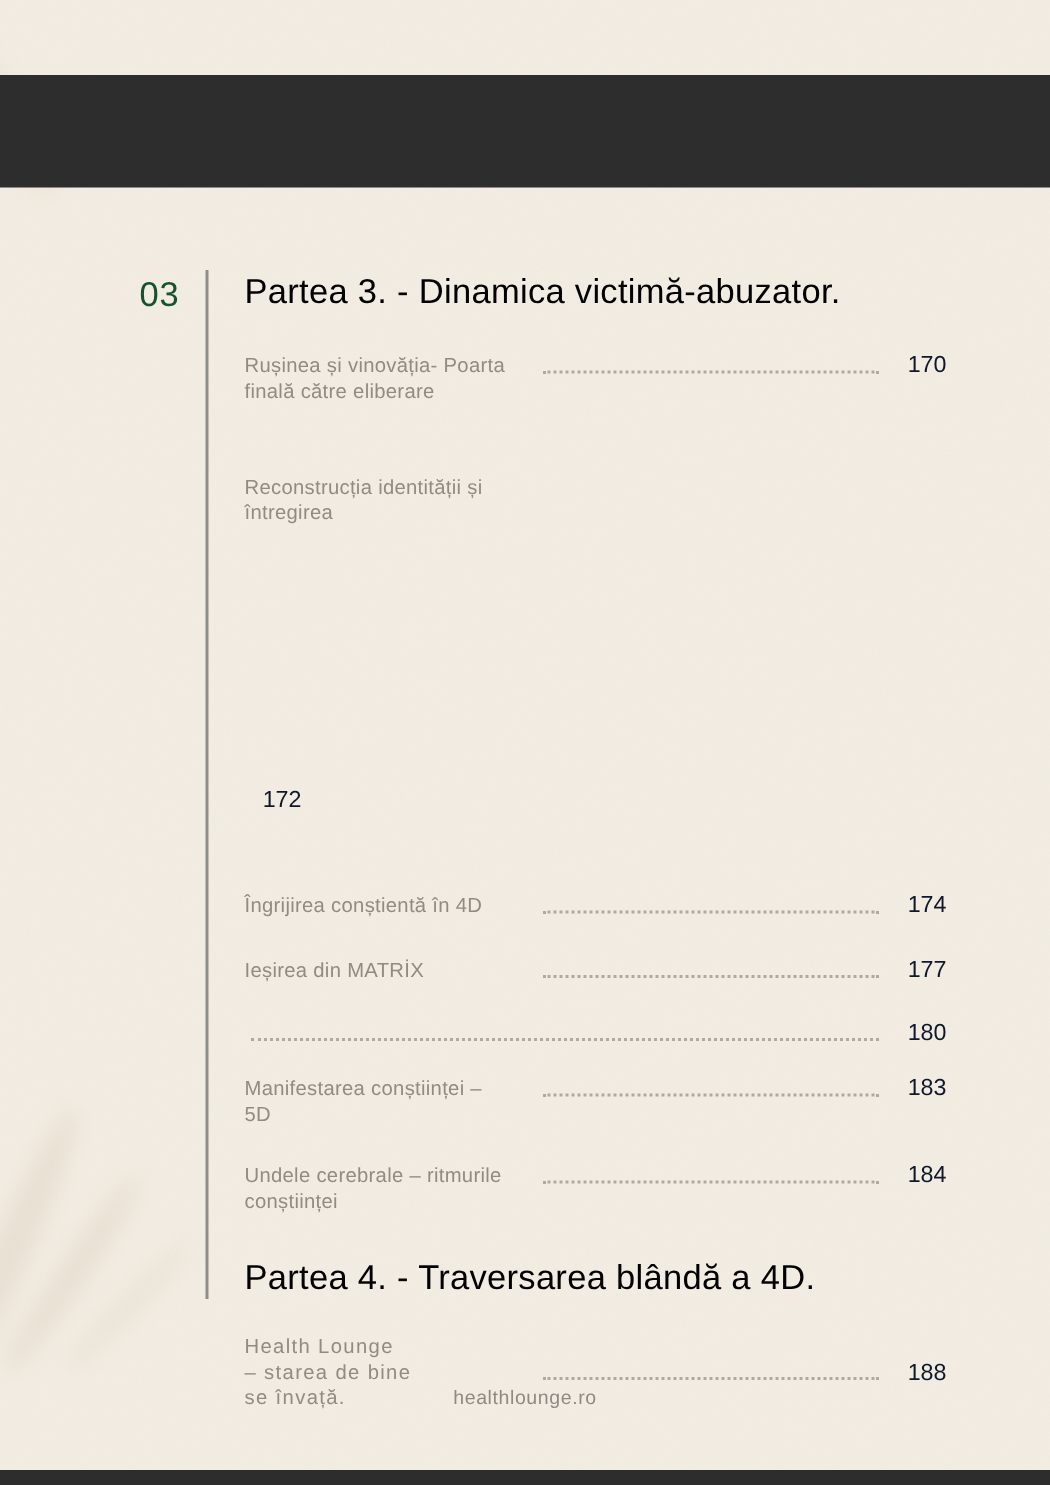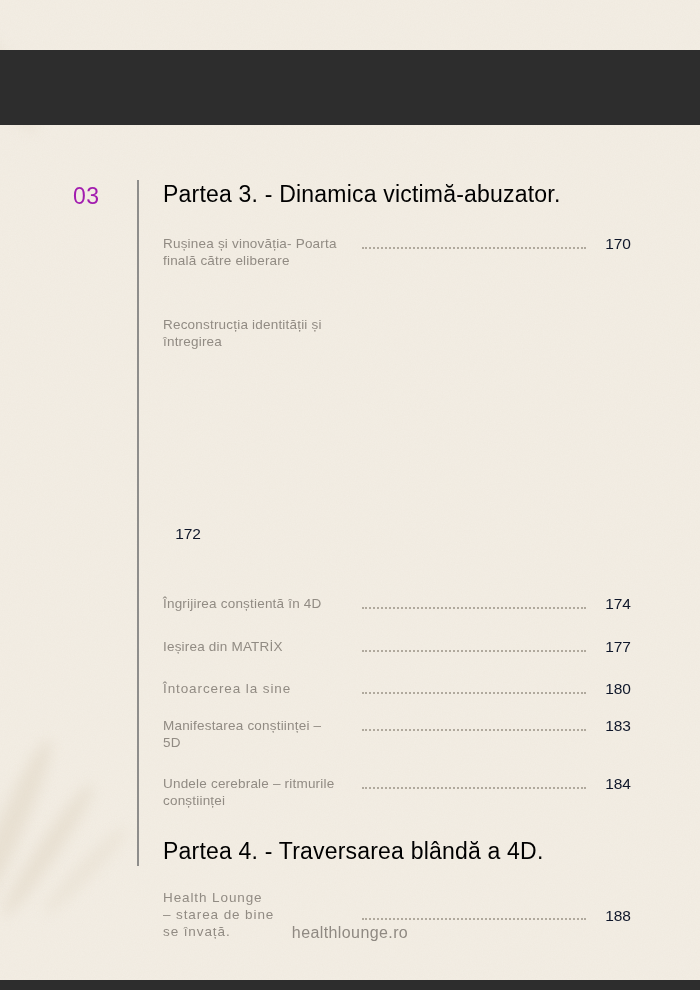--- a/index.html
+++ b/index.html
@@ -16,22 +16,22 @@
   .leaf.l1{width:26px;height:210px;left:-6px;top:730px;transform:rotate(24deg);}
   .leaf.l2{width:20px;height:160px;left:38px;top:770px;transform:rotate(34deg);}
   .leaf.l3{width:16px;height:120px;left:78px;top:810px;transform:rotate(44deg);opacity:.25;}
   .leaf.l4{width:30px;height:120px;left:-10px;top:20px;transform:rotate(-30deg);opacity:.22;}
 
   .band{position:absolute;left:0;width:700px;background:#2d2d2d;z-index:2;}
   .band.top{top:50px;height:75px;}
   .band.bottom{top:980px;height:10px;}
 
   .chapter-num{
-    position:absolute;left:73px;top:182px;z-index:3;
-    font-size:23px;line-height:29px;color:#a21caf;letter-spacing:.5px;
+    position:absolute;left:93px;top:182px;z-index:3;
+    font-size:23px;line-height:29px;color:#14532d;letter-spacing:.5px;
   }
   .divider{
     position:absolute;left:137px;top:180px;width:2px;height:686px;
     background:#8e8d8b;z-index:3;
   }
   .content{
     position:absolute;left:163px;top:180px;width:468px;z-index:3;
   }
   .section-heading{
     margin:0 0 26px 0;font-weight:400;
@@ -57,21 +57,21 @@
   .mb32{margin-bottom:32px;flex-direction:column;}
   .mb25{margin-bottom:25px;}
   .mb24{margin-bottom:24px;}
   .mb19{margin-bottom:19px;}
   .mb23{margin-bottom:23px;}
   .row-hl .leader{height:29px;}
   .row-hl .page-num{margin-top:18px;}
 
   .footer{
     position:absolute;left:0;top:924px;width:700px;z-index:3;
-    text-align:center;font-size:16px;color:#8f8982;letter-spacing:.4px;
+    text-align:center;font-size:13px;color:#8f8982;letter-spacing:.4px;
   }
 </style>
 </head>
 <body>
 
 <svg class="grain" width="700" height="990">
   <filter id="grainf">
     <feTurbulence type="fractalNoise" baseFrequency="0.85" numOctaves="2" stitchTiles="stitch"></feTurbulence>
     <feColorMatrix type="matrix" values="0 0 0 0 0.80, 0 0 0 0 0.73, 0 0 0 0 0.62, 0 0 0 0.5 0"></feColorMatrix>
   </filter>
@@ -113,21 +113,20 @@
     <div class="page-num">174</div>
   </div>
 
   <div class="toc-row mb24">
     <div class="toc-title">Ieșirea din MATRİX</div>
     <div class="leader"></div>
     <div class="page-num">177</div>
   </div>
 
   <div class="toc-row ls mb19">
-    <div class="toc-title">Întoarcerea la sine</div>
     <div class="leader"></div>
     <div class="page-num">180</div>
   </div>
 
   <div class="toc-row mb24">
     <div class="toc-title">Manifestarea conștiinței –
 5D</div>
     <div class="leader"></div>
     <div class="page-num">183</div>
   </div>

